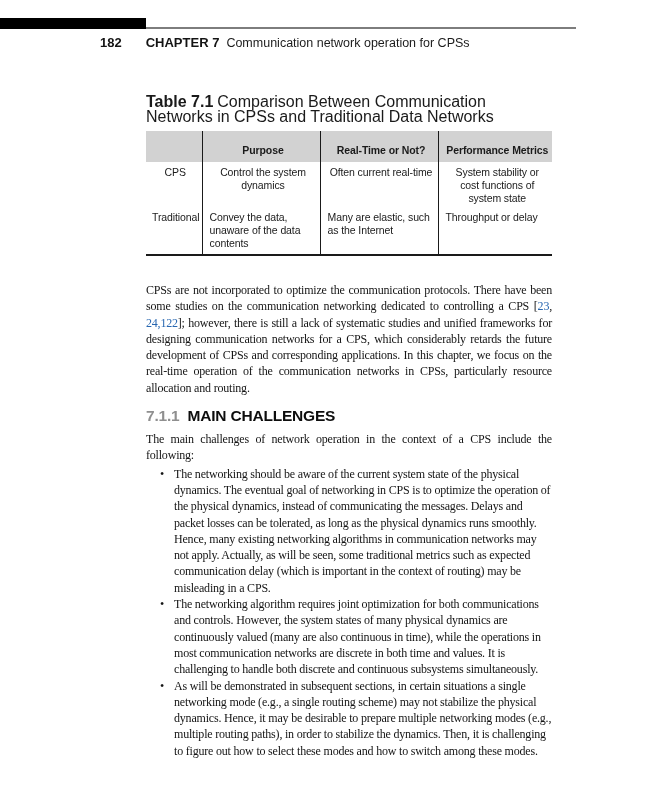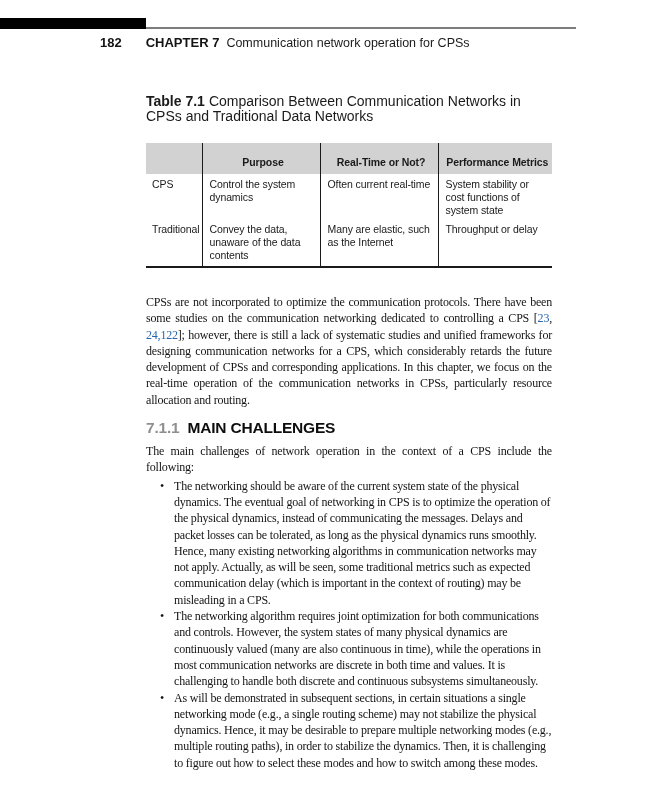--- a/index.html
+++ b/index.html
@@ -42,23 +42,23 @@
 
   
   .content {
     position: absolute; left: 146px; top: 94px;
     width: 406px;
   }
 
   
   .table-caption {
     font-family: "Liberation Sans", sans-serif;
-    font-size: 14px; line-height: 15px;
+    font-size: 16px; line-height: 15px;
     color: #1a1a1a;
-    margin-bottom: 19px;
+    margin-bottom: 7px;
     width: 390px;
   }
   .table-caption .cap-label { font-weight: bold; margin-right: 4px; }
 
   
   table.cps-table {
     width: 406px;
     border-collapse: collapse;
     table-layout: fixed;
     font-family: "Liberation Sans", sans-serif;
@@ -77,21 +77,21 @@
   }
   table.cps-table th:first-child { padding-left: 6px; }
   table.cps-table td {
     vertical-align: top;
     text-align: left;
     padding: 4px 3px 3px 7px;
   }
   table.cps-table td:first-child { padding-left: 6px; }
   table.cps-table th + th,
   table.cps-table td + td { border-left: 1px solid #1a1a1a; }
-  table.cps-table tr.row-cps td { padding-bottom: 2px; height: 43px; }
+  table.cps-table tr.row-cps td { padding-bottom: 2px; height: 43px; text-align: center; }
   table.cps-table tr.row-trad td { padding-bottom: 4px; }
 
   
   .body-paragraph {
     margin-top: 26px;
     font-size: 12px;
     line-height: 16.3px;
     letter-spacing: -0.2px;
     text-align: justify;
   }

